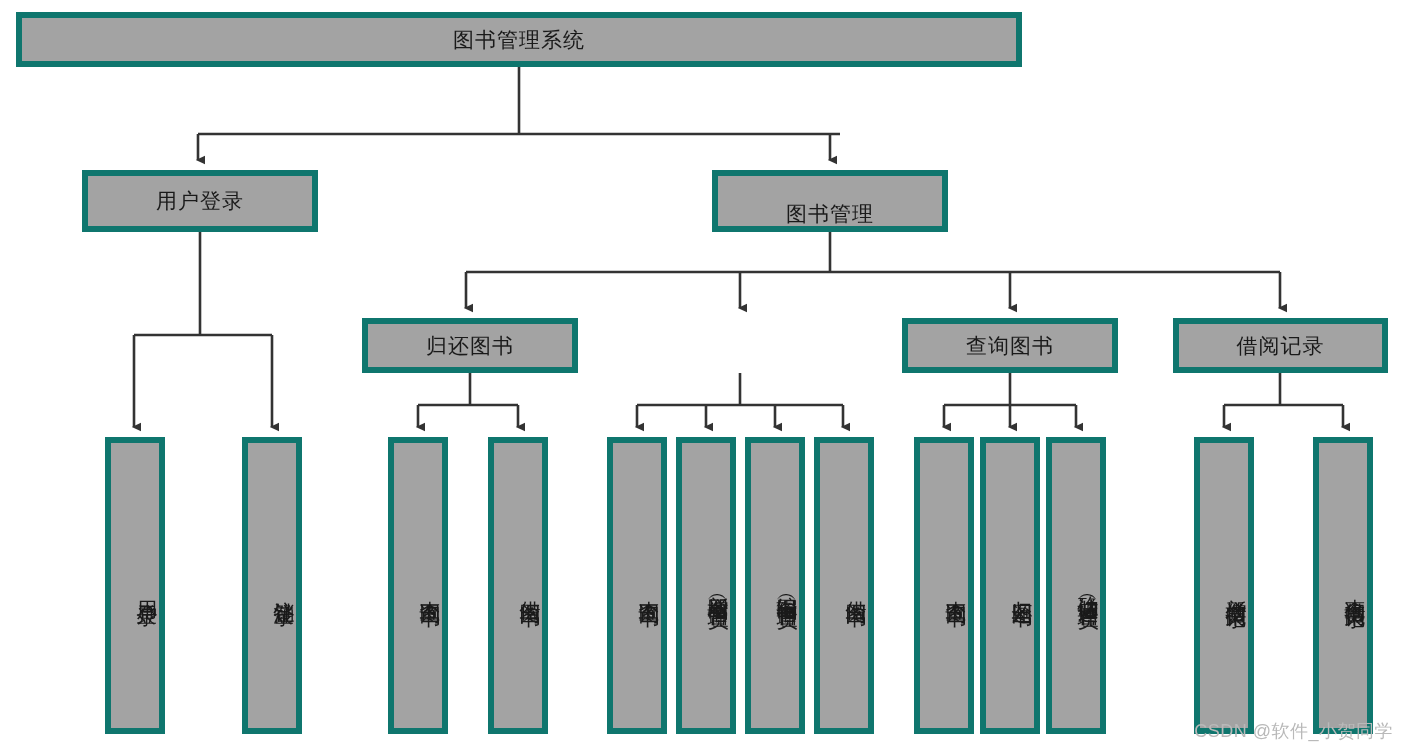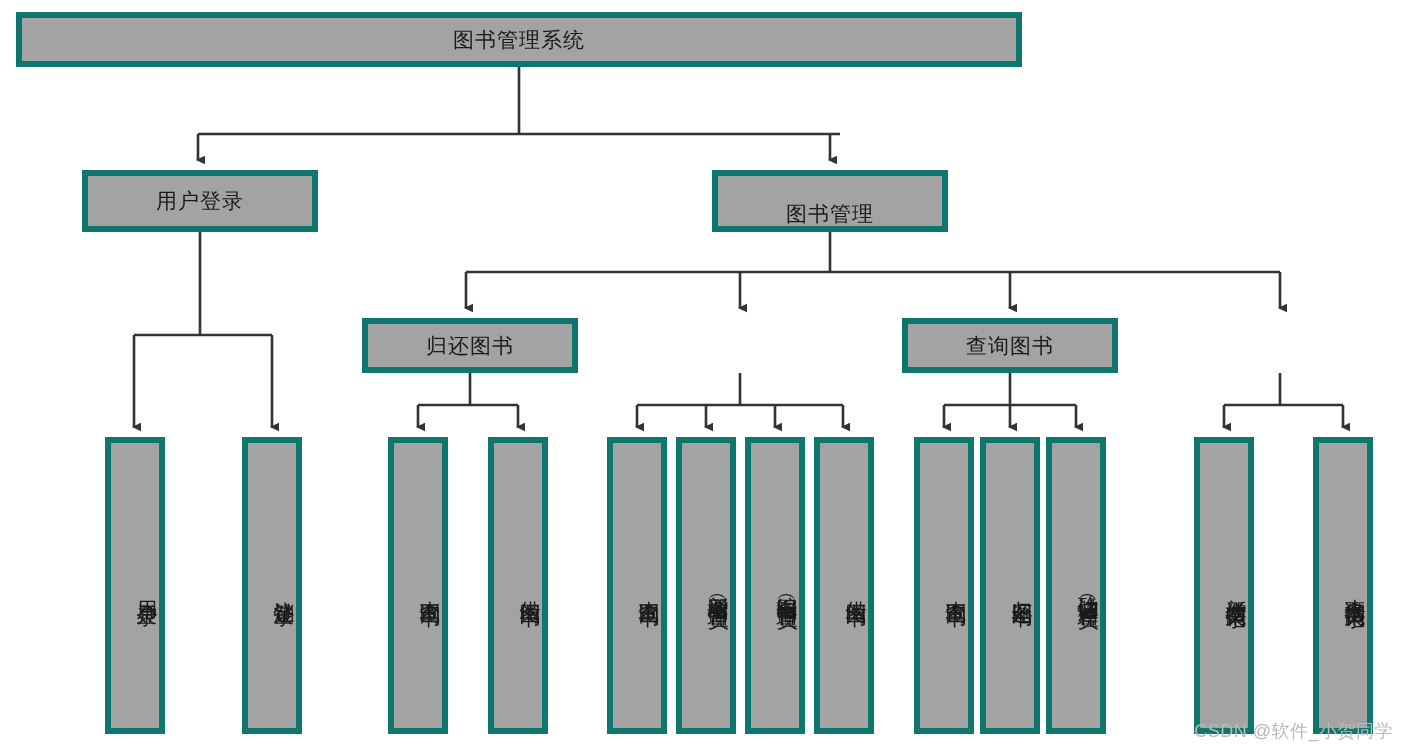--- a/index.html
+++ b/index.html
@@ -135,20 +135,23 @@
   <div class="node node-h" style="left:712px; top:170px; width:236px; height:62px;align-items:flex-end;">
     <span>图书管理</span>
   </div>
 
   <div class="node node-h" style="left:362px; top:318px; width:216px; height:55px;">
     <span>归还图书</span>
   </div>
   <div class="node node-h" style="left:902px; top:318px; width:216px; height:55px;">
     <span>查询图书</span>
   </div>
+  <div class="node node-h" style="left:1173px; top:318px; width:215px; height:55px;">
+    <span>借阅记录</span>
+  </div>
 
   <div class="node node-leaf node-v" style="left:105px; top:437px; width:60px; height:297px;">
     <span>用户登录</span>
   </div>
   <div class="node node-leaf node-v" style="left:242px; top:437px; width:60px; height:297px;">
     <span>注销登录</span>
   </div>
 
   <div class="node node-leaf node-v" style="left:388px; top:437px; width:60px; height:297px;">
     <span>查询图书</span>

